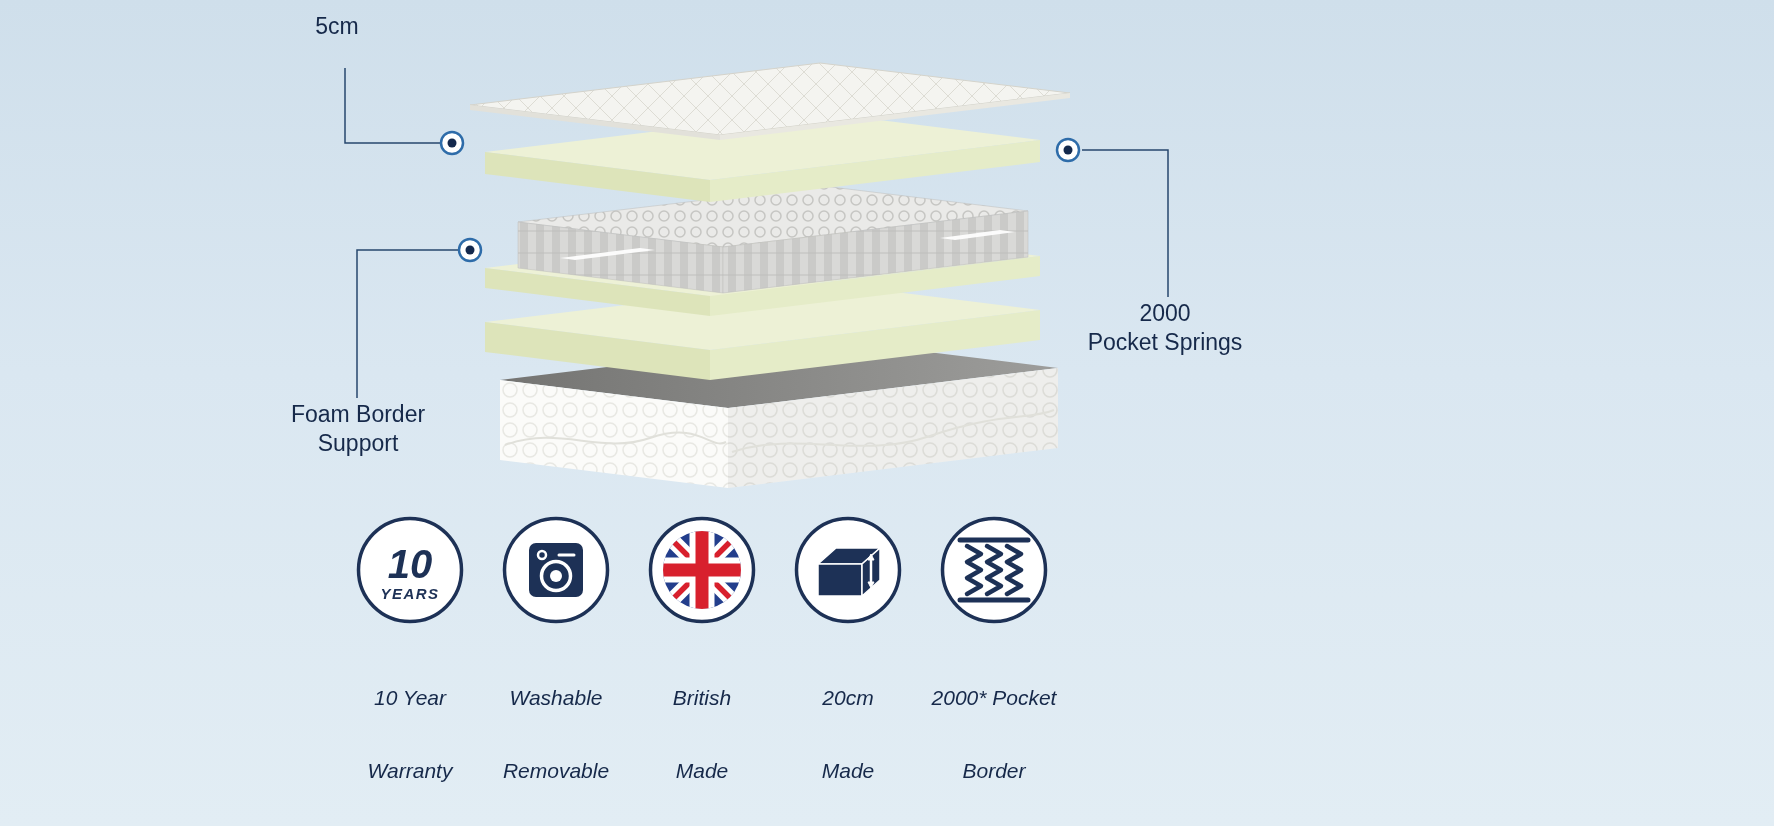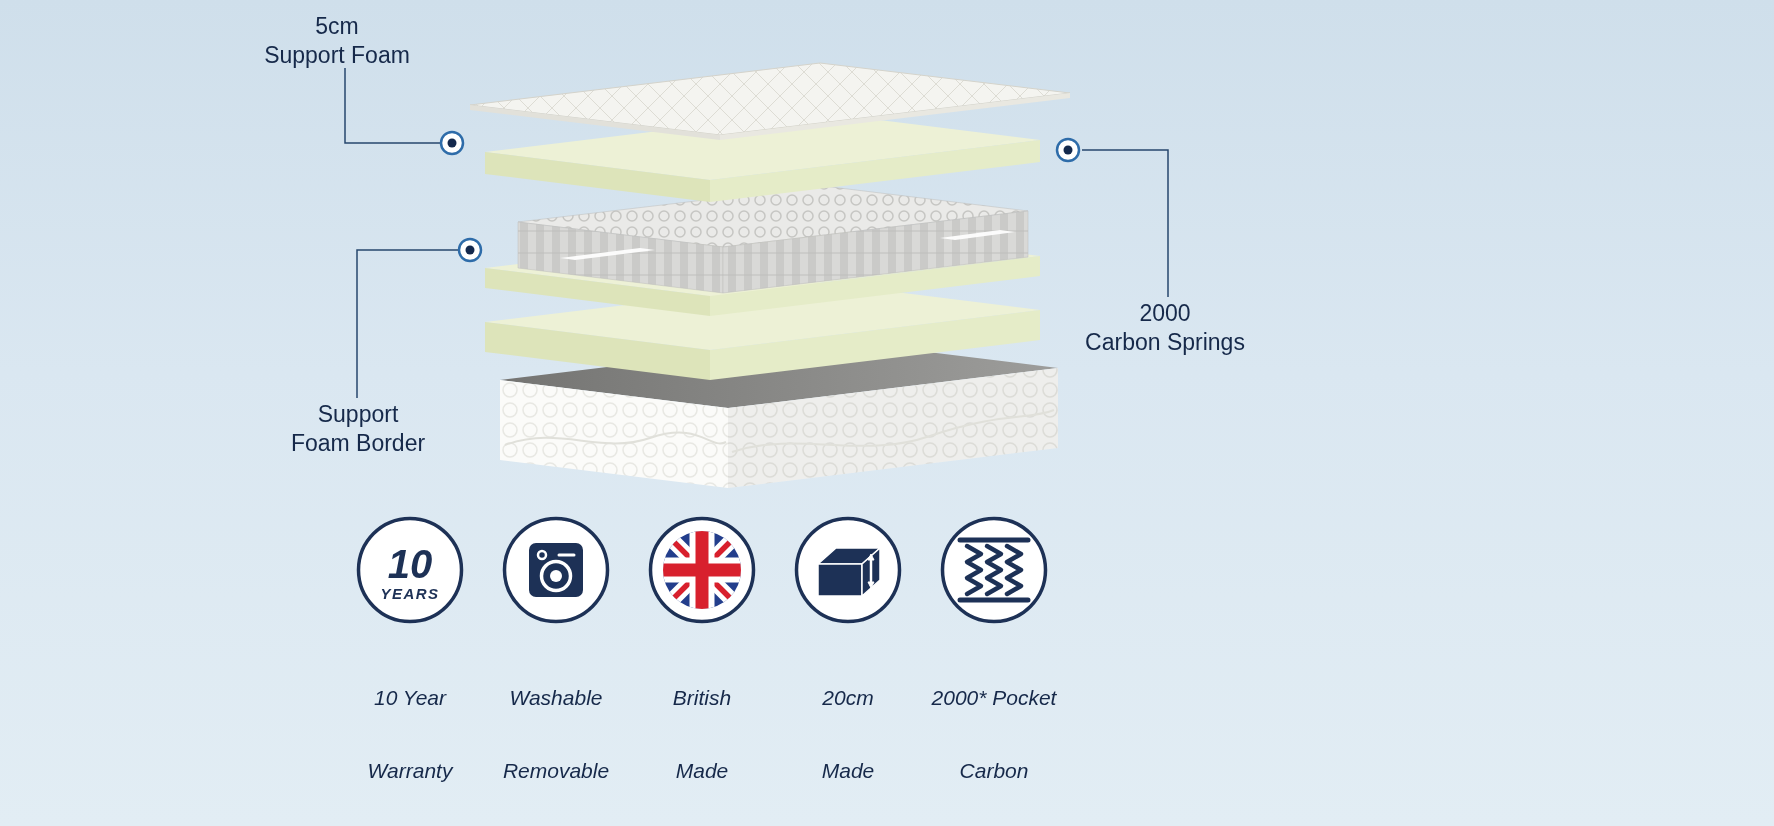--- a/index.html
+++ b/index.html
@@ -126,31 +126,30 @@
       <circle cx="470" cy="250" r="4.5" fill="#14294d"></circle>
     </g>
     <g>
       <circle cx="1068" cy="150" r="11" fill="#ffffff" stroke="#2e6ca9" stroke-width="2.5"></circle>
       <circle cx="1068" cy="150" r="4.5" fill="#14294d"></circle>
     </g>
   </svg>
 
   <div class="callout" style="left:227px; top:12px; width:220px;">
     <div>5cm</div>
-    <div>Support Foam</div>
   </div>
 
   <div class="callout" style="left:248px; top:400px; width:220px;">
+    <div>Foam Border</div>
     <div>Support</div>
-    <div>Foam Border</div>
   </div>
 
   <div class="callout" style="left:1055px; top:299px; width:220px;">
     <div>2000</div>
-    <div>Carbon Springs</div>
+    <div>Pocket Springs</div>
   </div>
 
   <div class="features">
 
     <div class="feature">
       <svg width="110" height="110" viewBox="0 0 110 110">
         <circle cx="55" cy="55" r="51.5" fill="#ffffff" stroke="#1d3156" stroke-width="3.5"></circle>
         <text x="55" y="63" text-anchor="middle" font-family="Liberation Sans, sans-serif" font-size="40" font-weight="bold" fill="#1d3156">10</text>
         <text x="55" y="84" text-anchor="middle" font-family="Liberation Sans, sans-serif" font-size="15" font-weight="bold" letter-spacing="1.5" fill="#1d3156">YEARS</text>
       </svg>
@@ -223,18 +222,18 @@
         <g stroke="#1d3156" fill="none" stroke-linecap="round" stroke-linejoin="round">
           <path d="M21,25 H89" stroke-width="5"></path>
           <path d="M21,85 H89" stroke-width="5"></path>
           <polyline points="28,31 42,39 28,47 42,55 28,63 42,71 28,79" stroke-width="4.5"></polyline>
           <polyline points="48,31 62,39 48,47 62,55 48,63 62,71 48,79" stroke-width="4.5"></polyline>
           <polyline points="68,31 82,39 68,47 82,55 68,63 82,71 68,79" stroke-width="4.5"></polyline>
         </g>
       </svg>
       <div class="feature-label">
         <span>2000* Pocket</span>
-        <span>Carbon</span>
+        <span>Border</span>
       </div>
     </div>
 
   </div>
 </div>
 
 </body></html>

